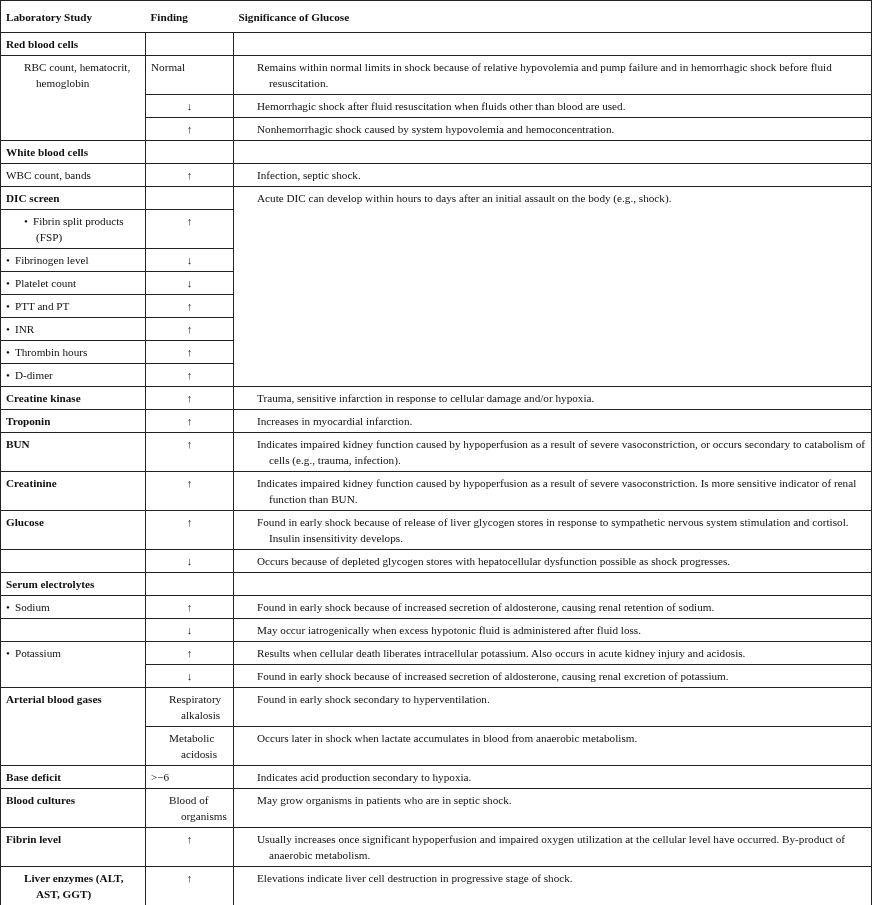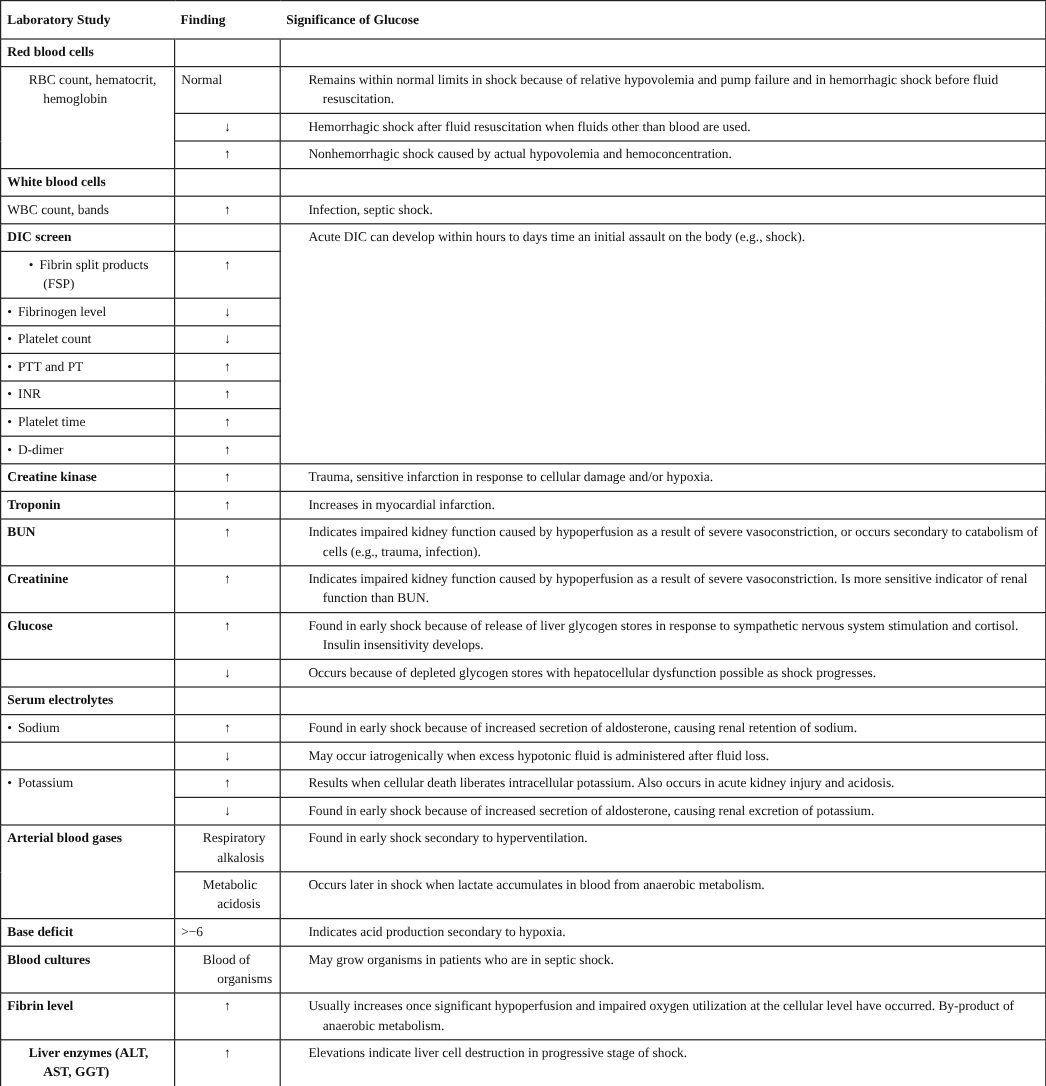--- a/index.html
+++ b/index.html
@@ -41,38 +41,38 @@
     <td rowspan="3" class="hang">RBC count, hematocrit, hemoglobin</td>
     <td>Normal</td>
     <td class="hang">Remains within normal limits in shock because of relative hypovolemia and pump failure and in hemorrhagic shock before fluid resuscitation.</td>
   </tr>
   <tr>
     <td class="f-center">↓</td>
     <td class="hang">Hemorrhagic shock after fluid resuscitation when fluids other than blood are used.</td>
   </tr>
   <tr>
     <td class="f-center">↑</td>
-    <td class="hang">Nonhemorrhagic shock caused by actual hypovolemia and hemoconcentration.</td>
+    <td class="hang">Nonhemorrhagic shock caused by system hypovolemia and hemoconcentration.</td>
   </tr>
 
   <tr>
     <td class="bold">White blood cells</td>
     <td></td>
         <td></td>
   </tr>
   <tr>
     <td>WBC count, bands</td>
     <td class="f-center">↑</td>
     <td class="hang">Infection, septic shock.</td>
   </tr>
 
   <tr>
     <td class="bold">DIC screen</td>
     <td></td>
-    <td rowspan="8" class="hang">Acute DIC can develop within hours to days time an initial assault on the body (e.g., shock).</td>
+    <td rowspan="8" class="hang">Acute DIC can develop within hours to days after an initial assault on the body (e.g., shock).</td>
   </tr>
   <tr>
     <td class="hang"><span class="bullet"></span><span>Fibrin split products (FSP)</span></td>
     <td class="f-center">↑</td>
   </tr>
   <tr>
     <td><span class="bullet"></span><span>Fibrinogen level</span></td>
     <td class="f-center">↓</td>
   </tr>
   <tr>
@@ -81,21 +81,21 @@
   </tr>
   <tr>
     <td><span class="bullet"></span><span>PTT and PT</span></td>
     <td class="f-center">↑</td>
   </tr>
   <tr>
     <td><span class="bullet"></span><span>INR</span></td>
     <td class="f-center">↑</td>
   </tr>
   <tr>
-    <td><span class="bullet"></span><span>Platelet time</span></td>
+    <td><span class="bullet"></span><span>Thrombin hours</span></td>
     <td class="f-center">↑</td>
   </tr>
   <tr>
     <td><span class="bullet"></span><span>D-dimer</span></td>
     <td class="f-center">↑</td>
   </tr>
 
   <tr>
     <td class="bold">Creatine kinase</td>
     <td class="f-center">↑</td>

